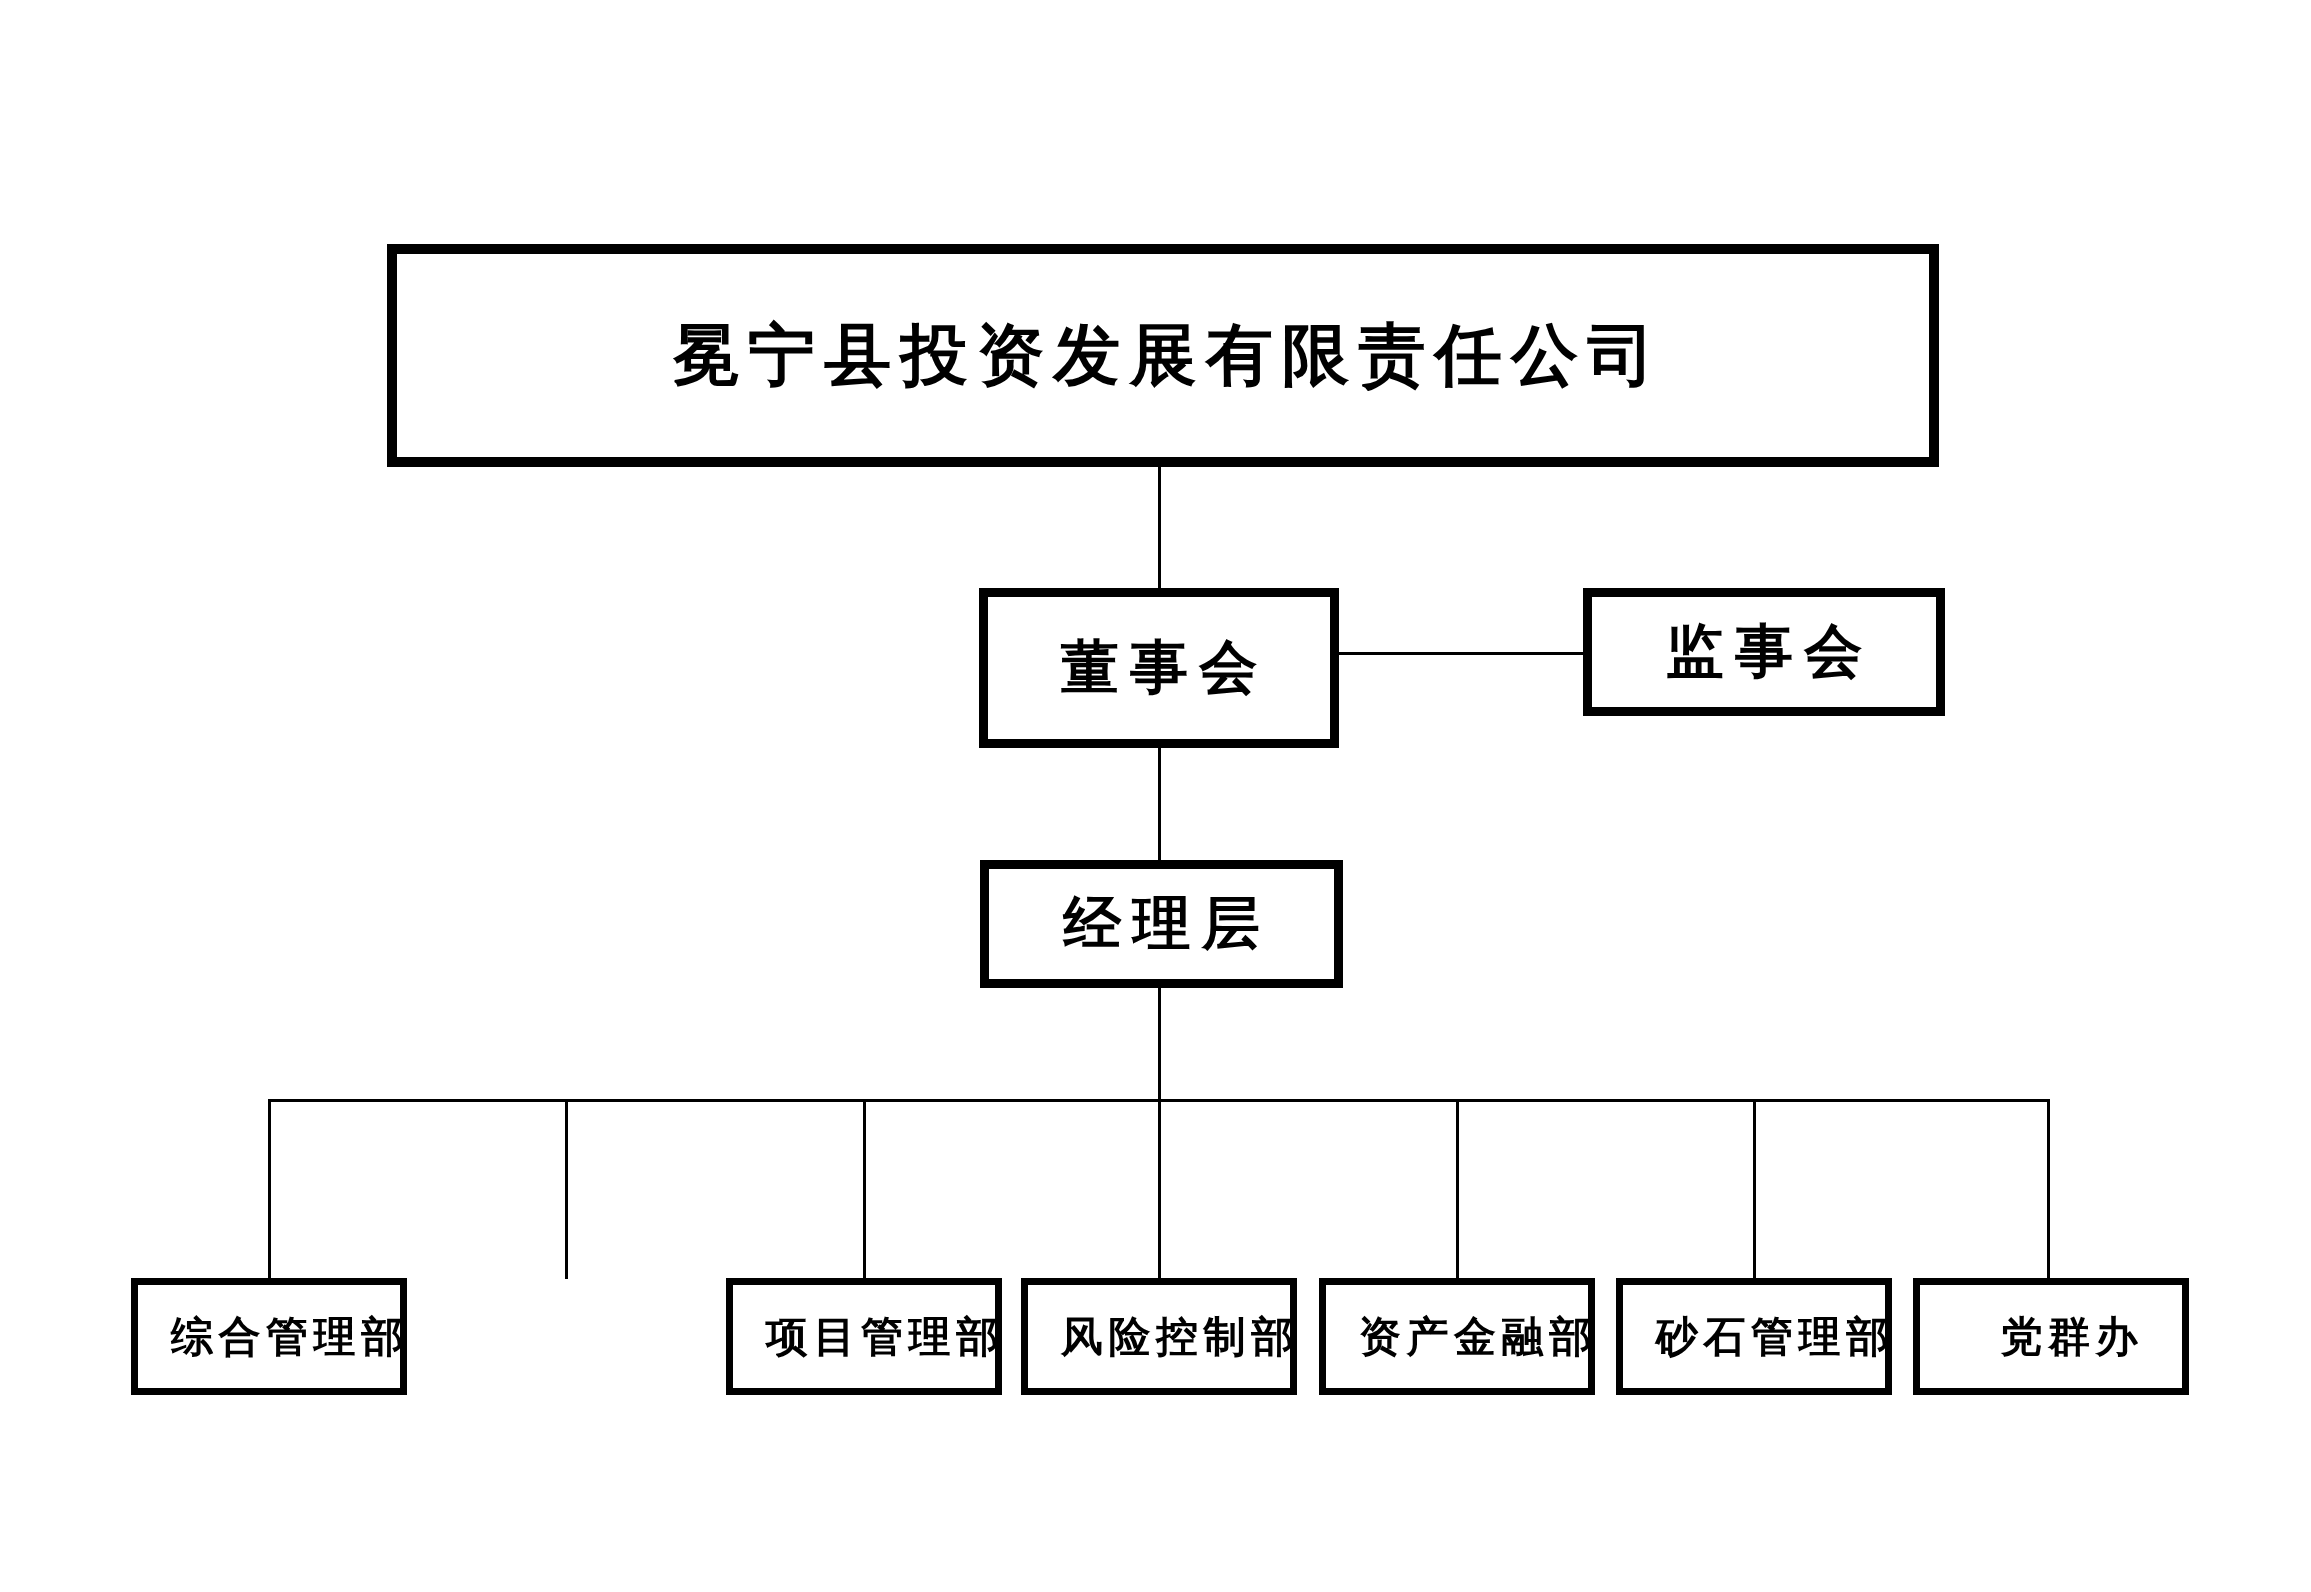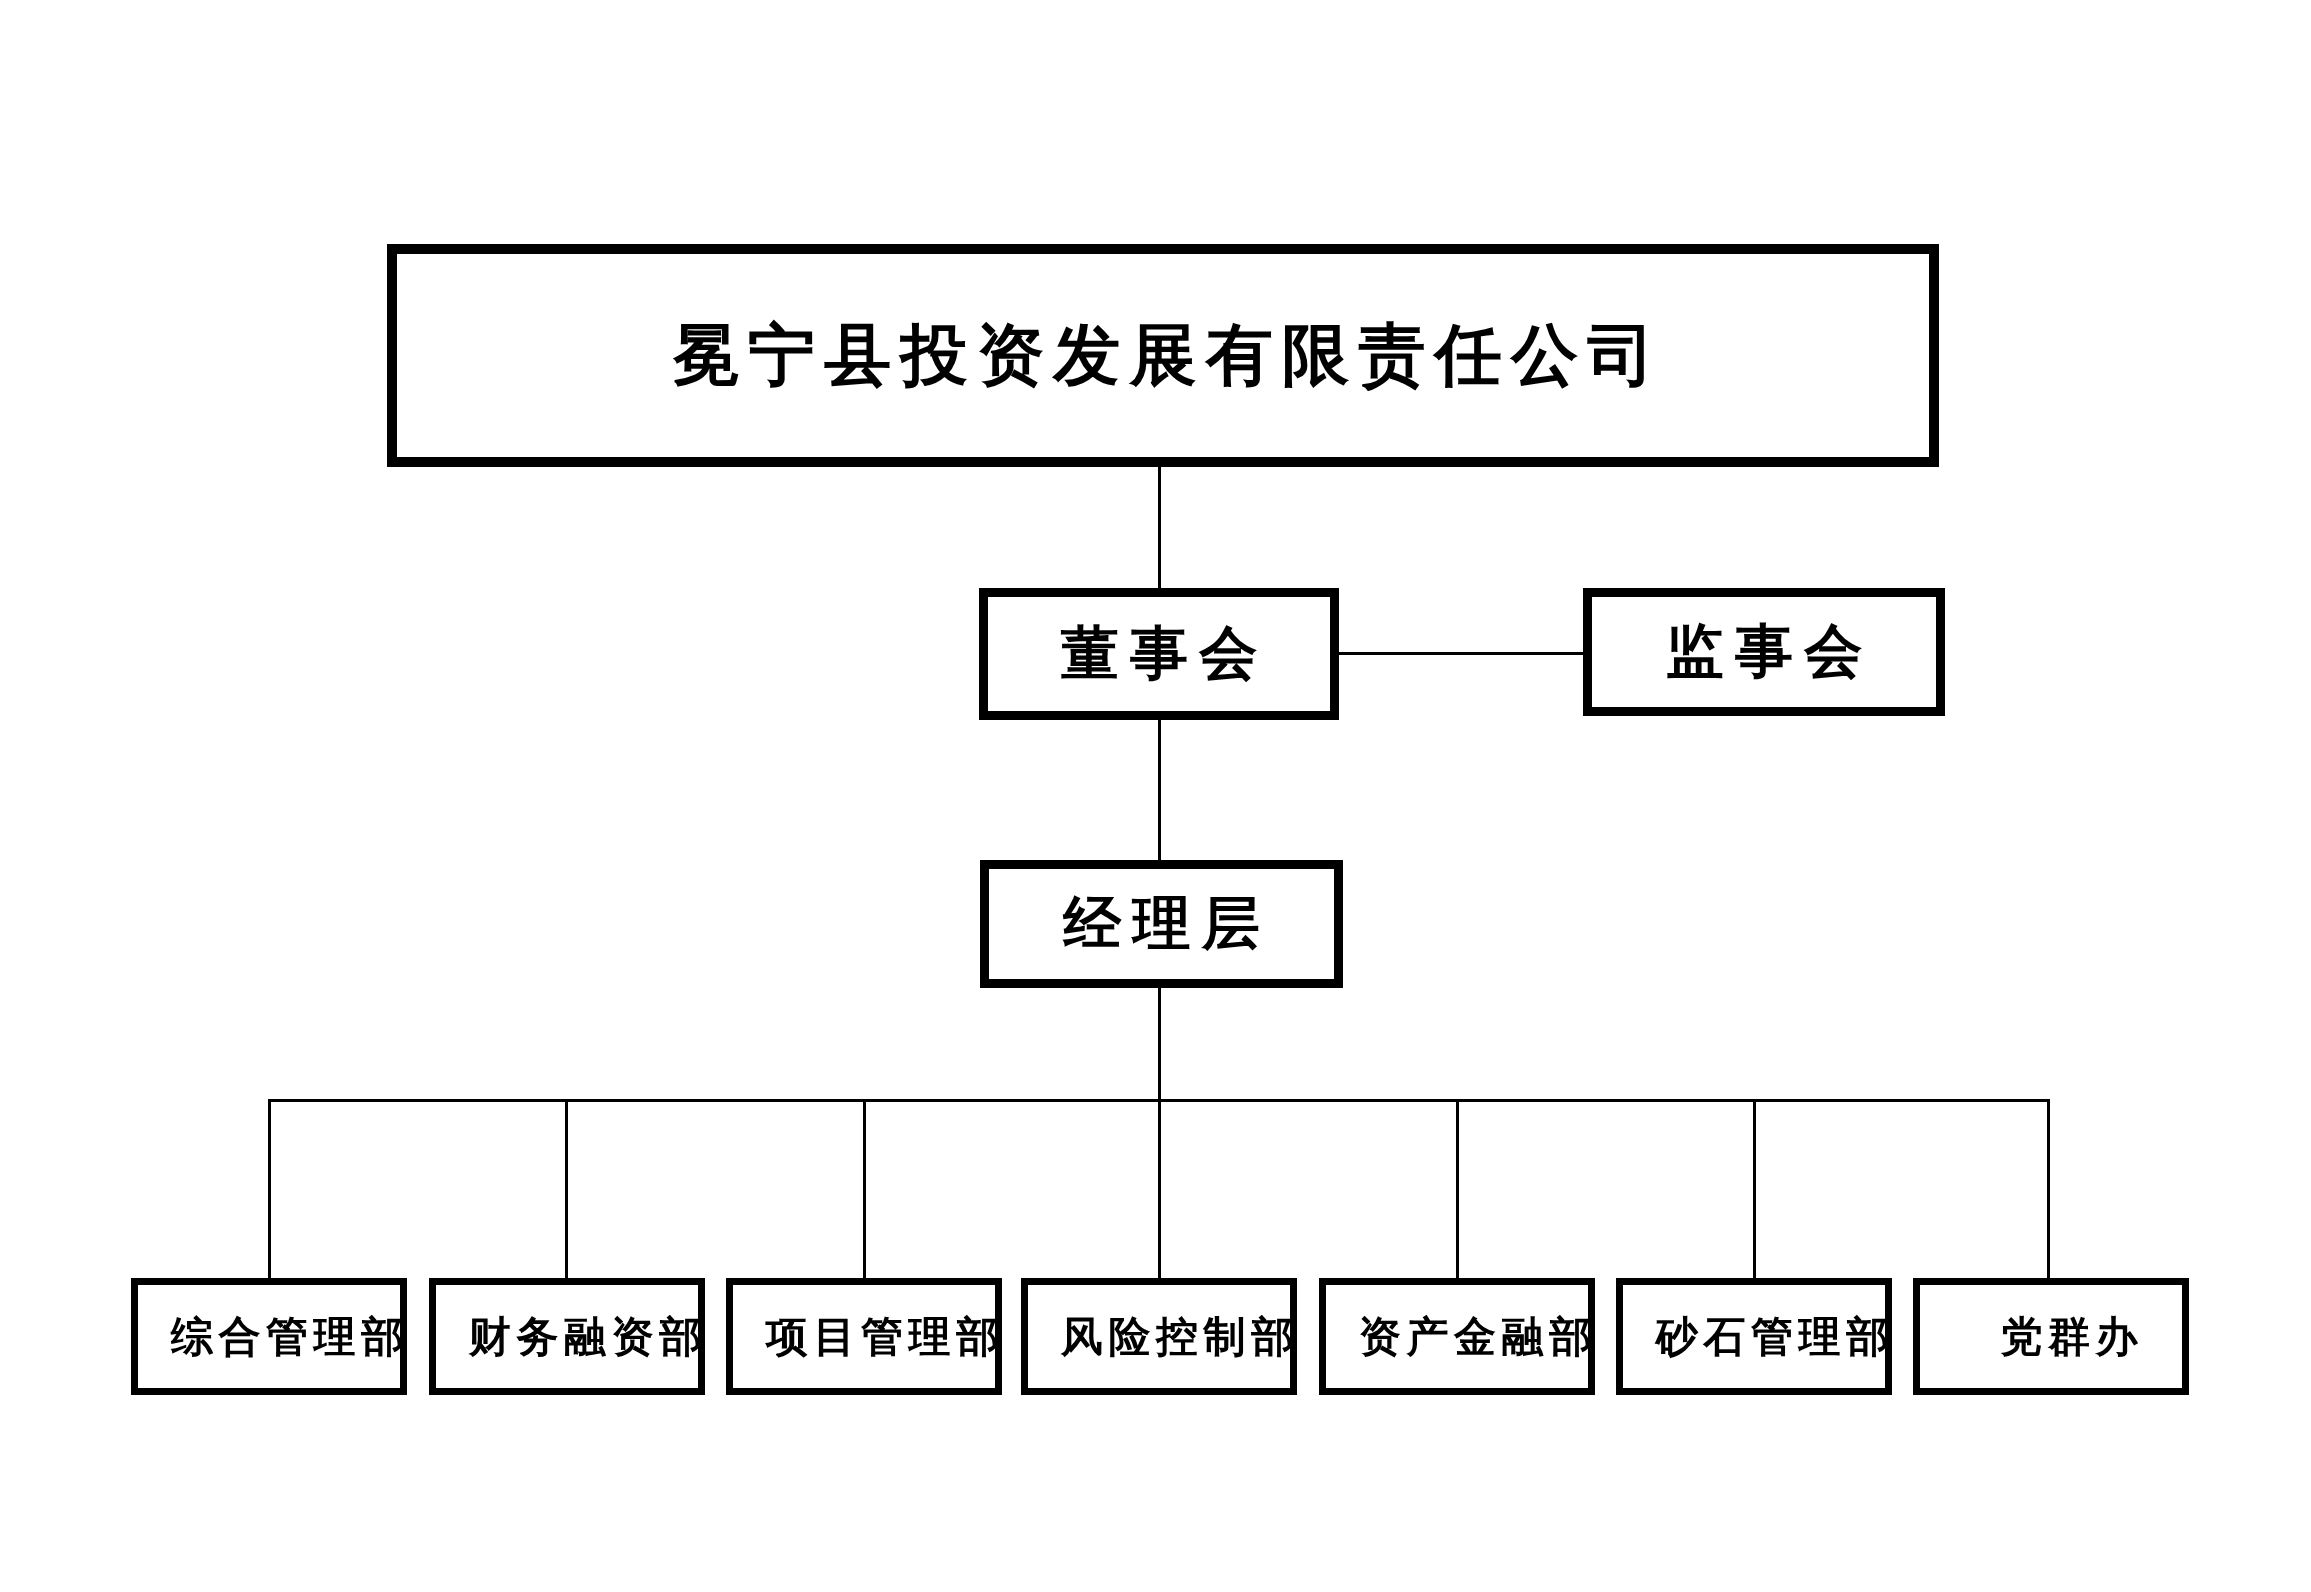--- a/index.html
+++ b/index.html
@@ -42,21 +42,21 @@
     font-weight: bold;
     letter-spacing: 9.3px;
     line-height: 1.28;
     white-space: nowrap;
     text-indent: 9.3px;
   }
   .node-board {
     left: 979px;
     top: 588px;
     width: 360px;
-    height: 132px;
+    height: 160px;
   }
   .node-supervisor {
     left: 1583px;
     top: 588px;
     width: 362px;
     height: 128px;
   }
   .node-manager {
     left: 980px;
     top: 860px;
@@ -138,23 +138,20 @@
     <div class="label">监事会</div>
   </div>
 
   <div class="node node-manager">
     <div class="label">经理层</div>
   </div>
 
   <div class="dept" style="left:131px; width:276px;">
     <div class="label">综合管理部</div>
   </div>
-  <div class="dept" style="left:429px; width:276px;">
-    <div class="label">财务融资部</div>
-  </div>
   <div class="dept" style="left:726px; width:276px;">
     <div class="label">项目管理部</div>
   </div>
   <div class="dept" style="left:1021px; width:276px;">
     <div class="label">风险控制部</div>
   </div>
   <div class="dept" style="left:1319px; width:276px;">
     <div class="label">资产金融部</div>
   </div>
   <div class="dept" style="left:1616px; width:276px;">

